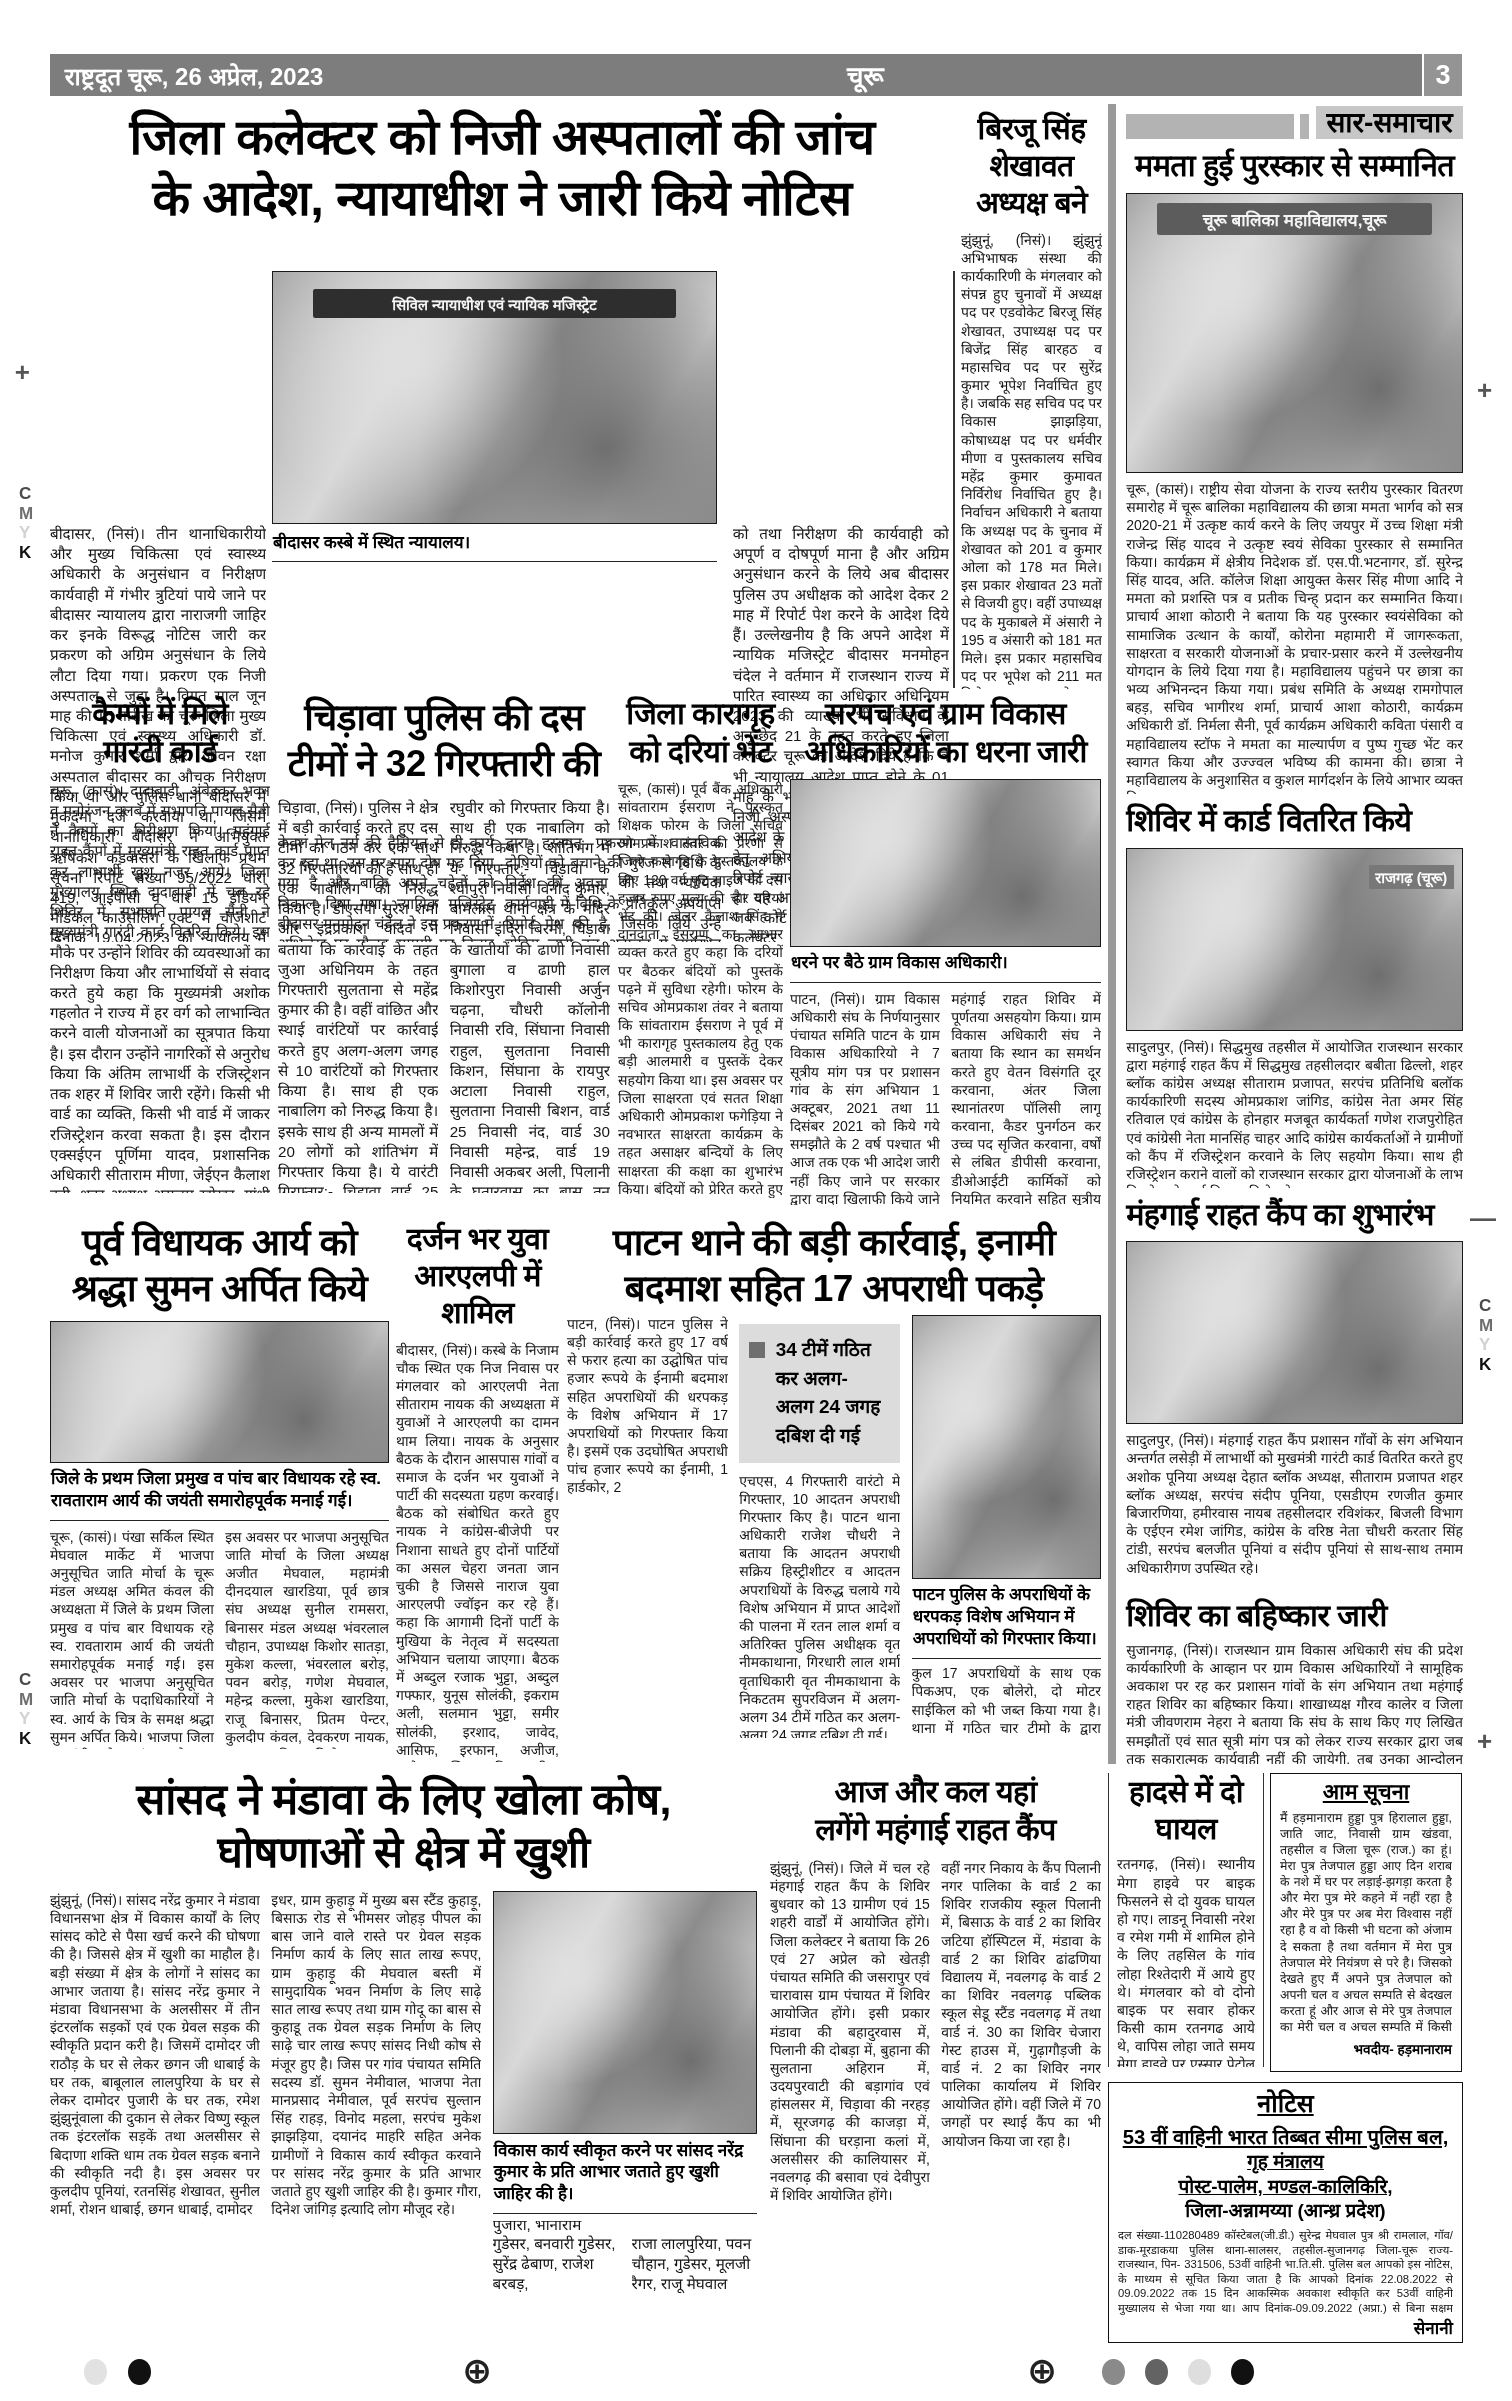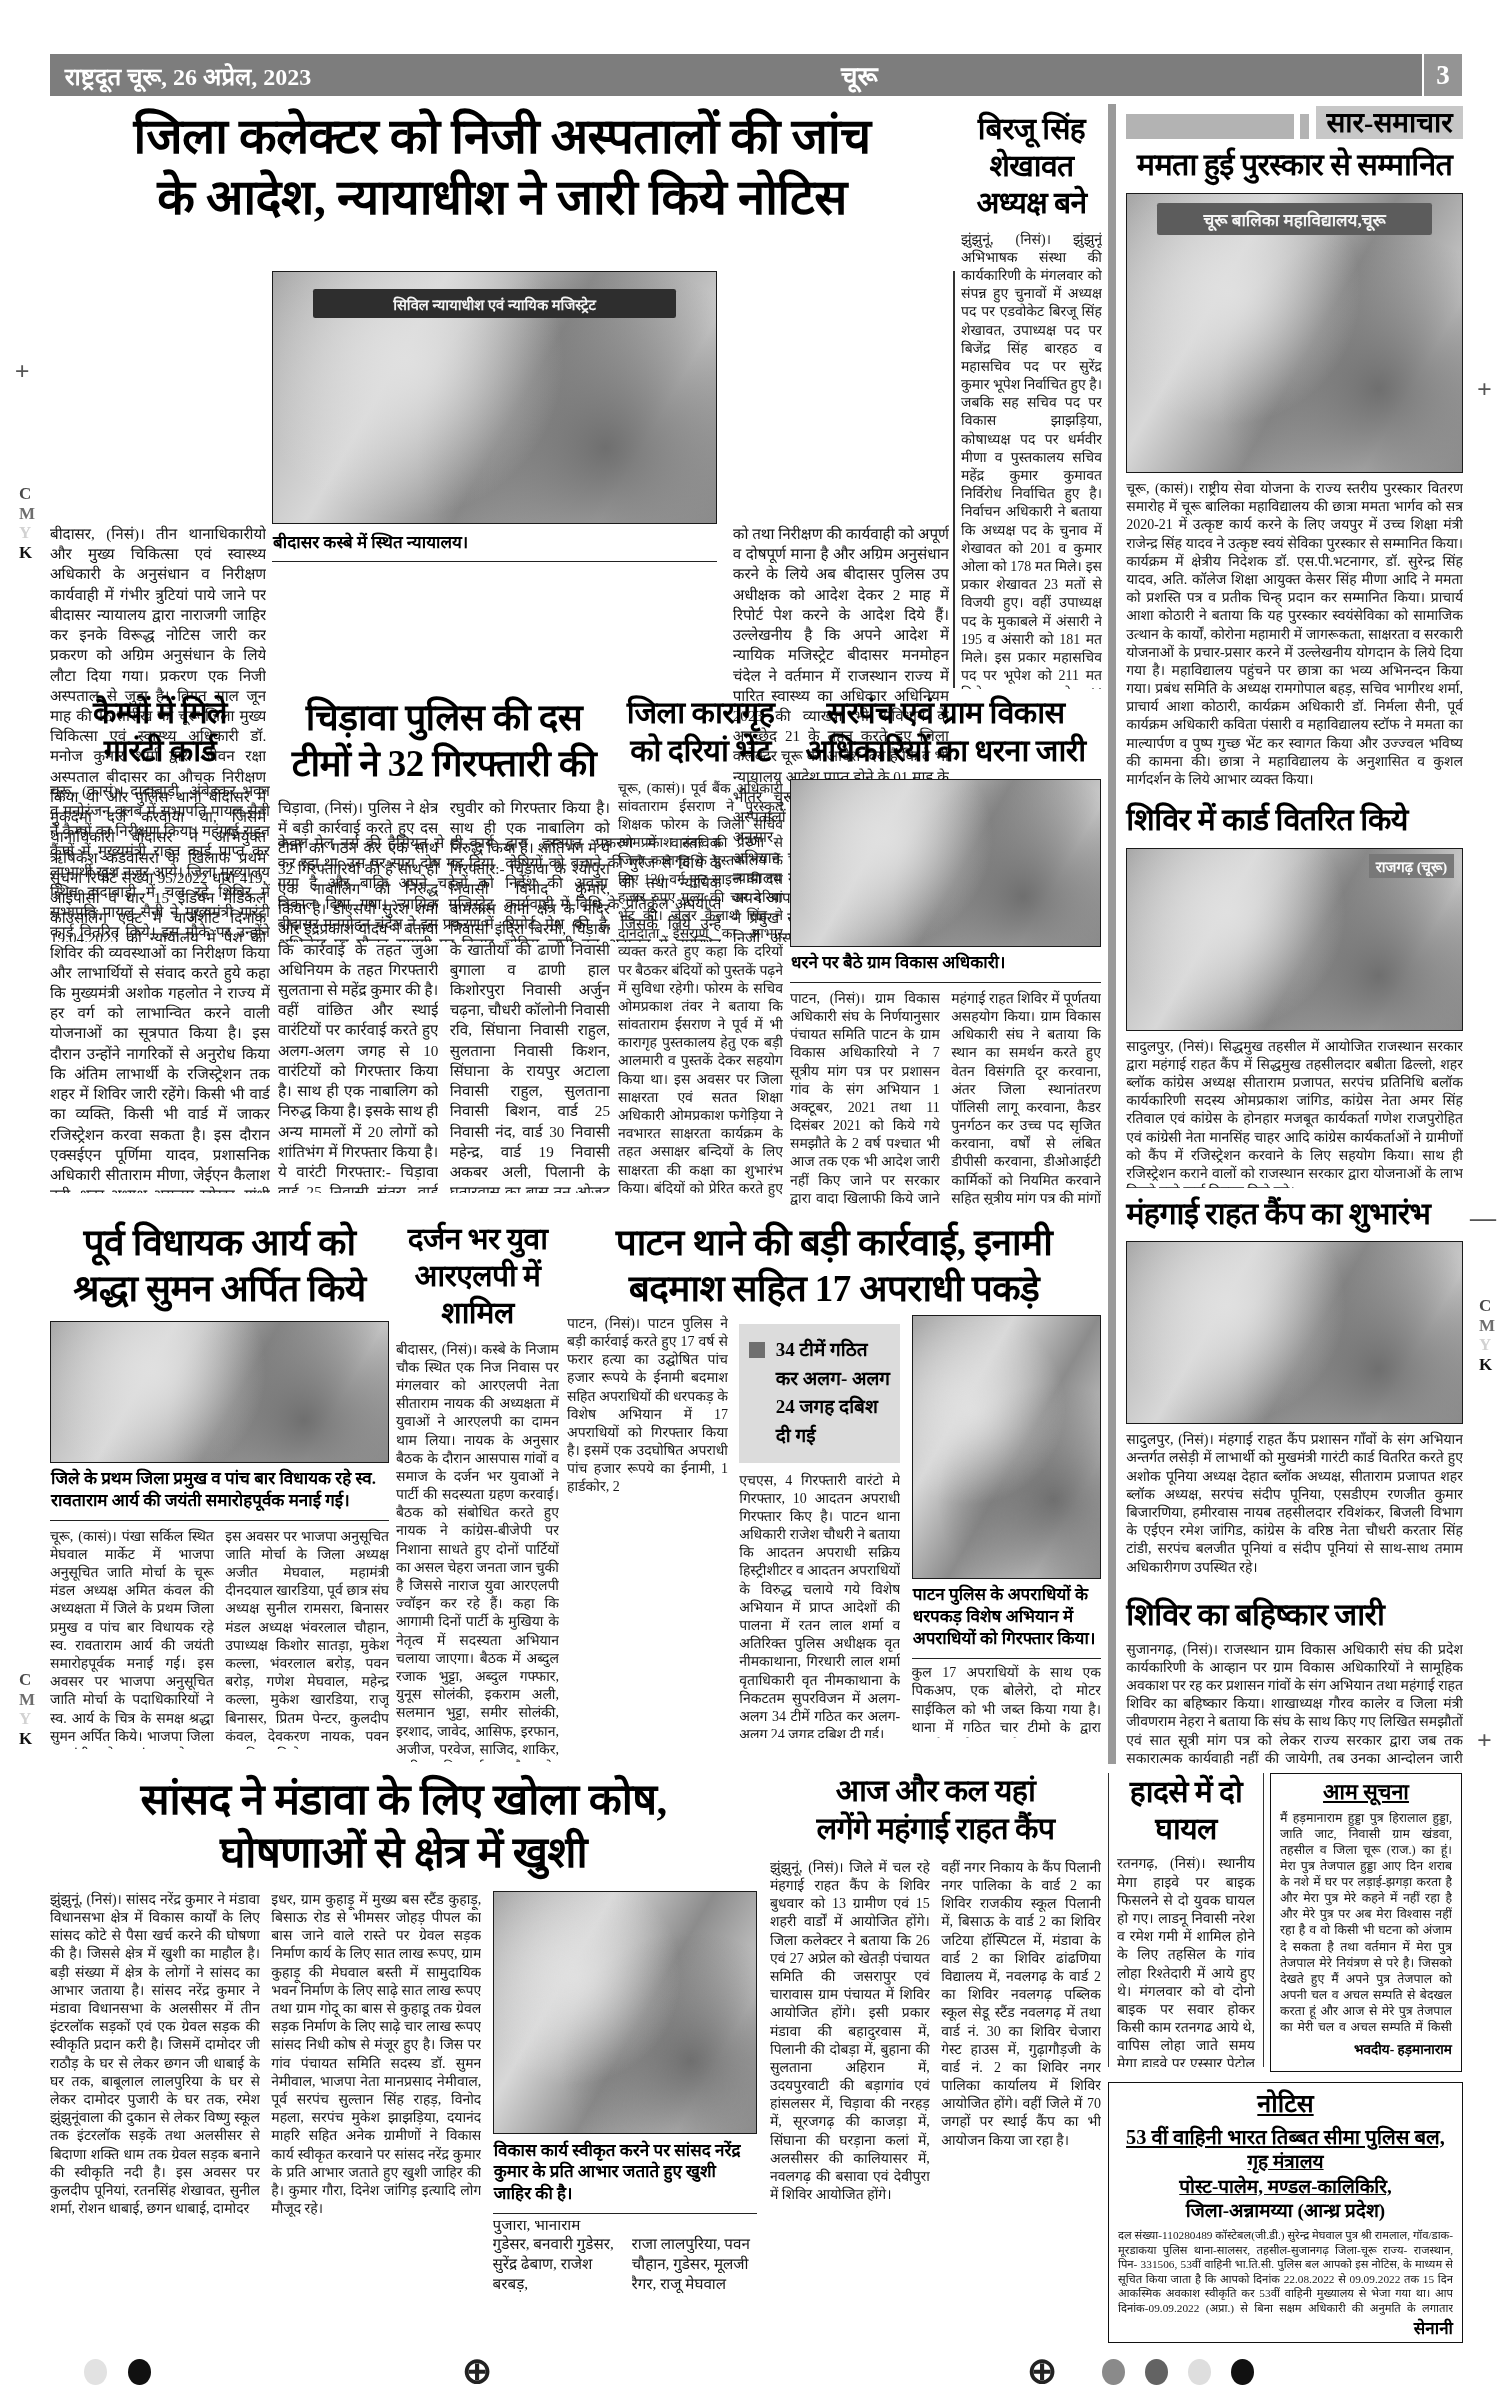--- a/index.html
+++ b/index.html
@@ -1,18 +1,18 @@
 <!DOCTYPE html>
 <html style="font-size:9px"><head>
 <meta charset="utf-8">
 <style>
   html,body{margin:0;padding:0;background:#e8e8e8;}
   .page{position:relative;width:1512px;height:2401px;background:#ffffff;
         font-family:"Liberation Sans","DejaVu Sans",sans-serif;color:#141414;overflow:hidden;}
-  .abs{position:absolute;font-family:Liberation Serif, serif;}
+  .abs{position:absolute;}
   .masthead{background:#7d7d7d;color:#fff;display:flex;align-items:center;padding:0 14.7px;box-sizing:border-box;}
   .masthead .m-left{font-size:24px;font-weight:bold;}
   .masthead .m-center{flex:1;text-align:center;font-size:26px;font-weight:bold;}
   .pagebox{background:#949494;color:#fff;display:flex;align-items:center;justify-content:center;
            font-size:27px;font-weight:bold;}
   .headline{font-weight:800;text-align:center;color:#000;line-height:1.24;letter-spacing:-0.6px;}
   .h-xl{font-size:49px;}
   .h-lg{font-size:37px;}
   .h-md{font-size:30.5px;}
   .h-sm{font-size:30px;}
@@ -20,21 +20,21 @@
   .body-sm{font-size:14px;line-height:1.3;text-align:justify;overflow:hidden;color:#161616;}
   .cols{display:flex;gap:11.3px;}
   .col{flex:1;overflow:hidden;}
   .photo{border:1.1px solid #1a1a1a;position:relative;overflow:hidden;box-sizing:border-box;
          background:#b5b5b5;
          background-image:radial-gradient(circle at 30% 35%, #e0e0e0 0%, rgba(224,224,224,0) 45%),
                           radial-gradient(circle at 75% 70%, #6f6f6f 0%, rgba(111,111,111,0) 50%),
                           linear-gradient(120deg,#a6a6a6 0%,#d8d8d8 30%,#8c8c8c 55%,#cccccc 80%,#969696 100%);}
   .photo-banner{position:absolute;top:9px;left:9%;right:9%;background:#5c5c5c;color:#f4f4f4;
                 font-weight:bold;text-align:center;font-size:17px;padding:4.5px 0;border-radius:2.3px;}
-  .photo-tag{position:absolute;top:5px;right:8px;background:#787878;color:#fbfbfb;
+  .photo-tag{position:absolute;top:16px;right:8px;background:#787878;color:#fbfbfb;
              font-weight:bold;font-size:14.7px;padding:2.3px 6.8px;}
   .cap{font-weight:700;font-size:17px;line-height:1.28;padding:5.6px 1.1px 8px;border-bottom:1.7px solid #222;color:#000;}
   .pullquote{background:#dcdcdc;display:flex;gap:10.2px;padding:12.4px 10.2px;box-sizing:border-box;margin:9px 0;}
   .pullquote .sq{width:16px;height:16px;background:#6f6f6f;flex:none;margin-top:5.6px;}
   .pullquote .pq-txt{font-size:19px;font-weight:800;line-height:1.5;color:#000;}
   .sidebar{border-left:8px solid #9a9a9a;padding-left:10.2px;box-sizing:border-box;}
   .sar-header{display:flex;align-items:flex-end;gap:6.8px;height:32px;margin:3.4px 0 8px;}
   .sar-header .seg-long{flex:1;height:25px;background:#b3b3b3;}
   .sar-header .seg-stub{width:9px;height:25px;background:#b3b3b3;}
   .sar-header .sar-title{background:#c7c7c7;color:#000;font-weight:800;font-size:28px;padding:1.1px 10.2px;line-height:1.1;}

